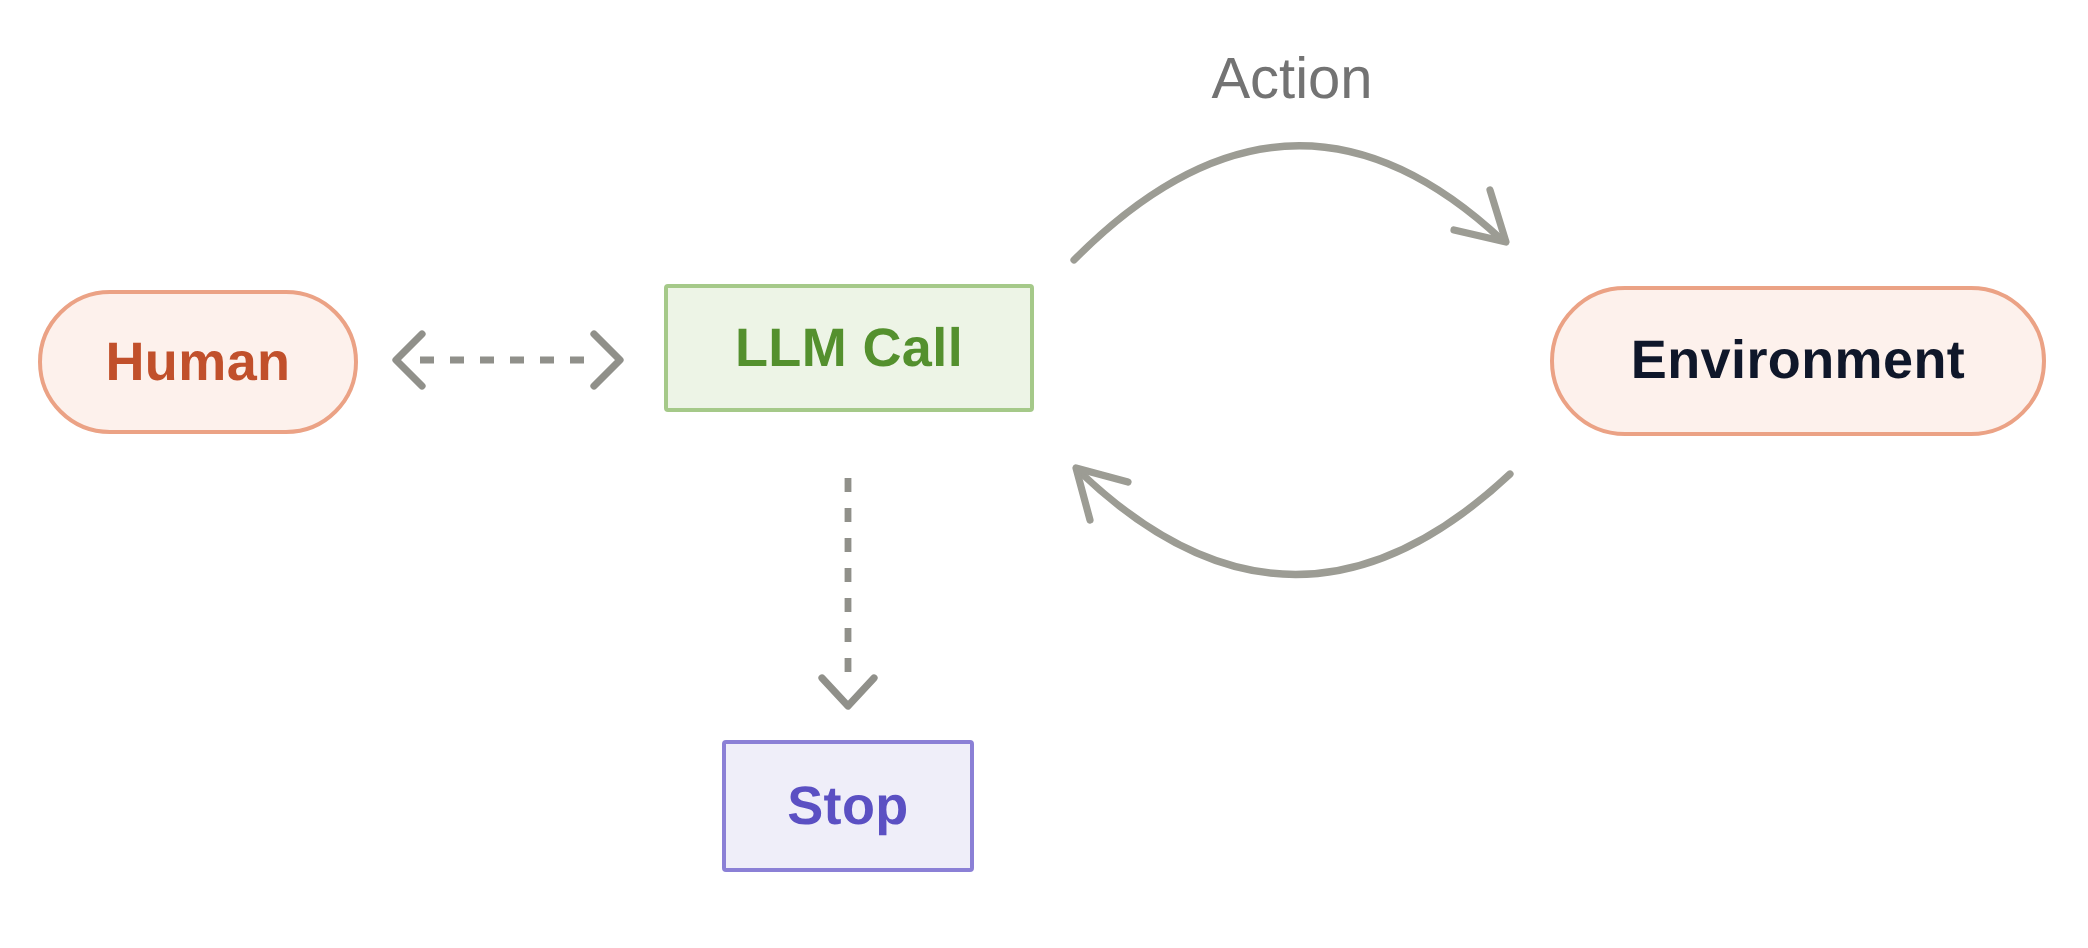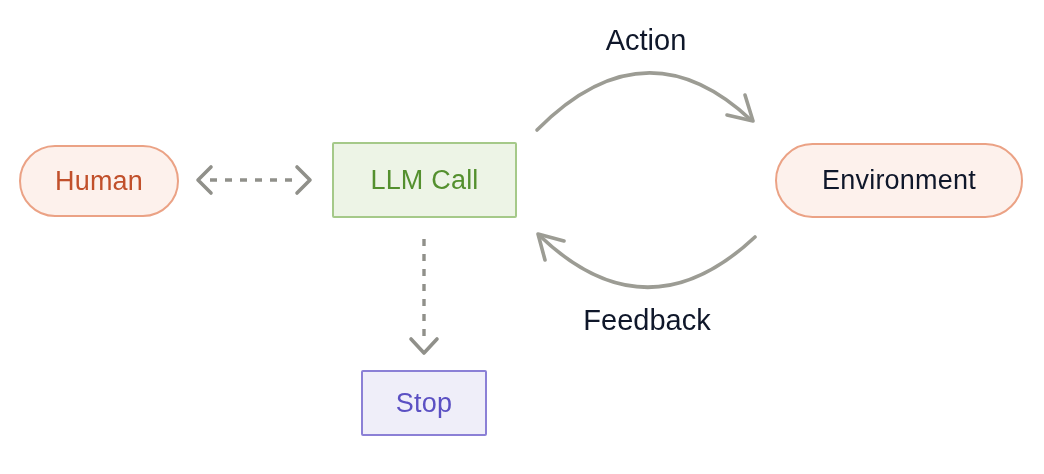--- a/index.html
+++ b/index.html
@@ -47,35 +47,35 @@
     stroke-width: 3.6;
     stroke-linecap: round;
     stroke-linejoin: round;
   }
 
   .node {
     position: absolute;
     display: flex;
     align-items: center;
     justify-content: center;
-    font-weight: normal;
+    font-weight: bold;
     font-size: 27px;
     letter-spacing: 0.2px;
   }
   .node-human {
     left: 19px; top: 145px;
     width: 160px; height: 72px;
     background: #fdf1ec;
     border: 2px solid #eba285;
     border-radius: 40px;
     color: #c1502b;
   }
   .node-llm {
     left: 332px; top: 142px;
-    width: 185px; height: 76px;
+    width: 185px; height: 64px;
     background: #edf4e6;
     border: 2px solid #a5c989;
     border-radius: 2px;
     color: #54902e;
   }
   .node-environment {
     left: 775px; top: 143px;
     width: 248px; height: 75px;
     background: #fdf1ec;
     border: 2px solid #eba285;
@@ -89,21 +89,21 @@
     border: 2px solid #8b80d6;
     border-radius: 2px;
     color: #5b50c3;
   }
 
   .edge-label {
     position: absolute;
     transform: translateX(-50%);
     font-size: 29px;
     font-weight: 500;
-    color: #0f172a;
+    color: #737373;
     white-space: nowrap;
   }
   .label-action { left: 646px; top: 24px; }
   .label-feedback { left: 647px; top: 304px; }
 </style>
 </head>
 <body>
 
 <div class="canvas">
 
@@ -134,15 +134,14 @@
   <div class="node node-human">Human</div>
 
   <div class="node node-llm">LLM Call</div>
 
   <div class="node node-environment">Environment</div>
 
   <div class="node node-stop">Stop</div>
 
   <div class="edge-label label-action">Action</div>
 
-  <div class="edge-label label-feedback">Feedback</div>
 
 </div>
 
 </body></html>

